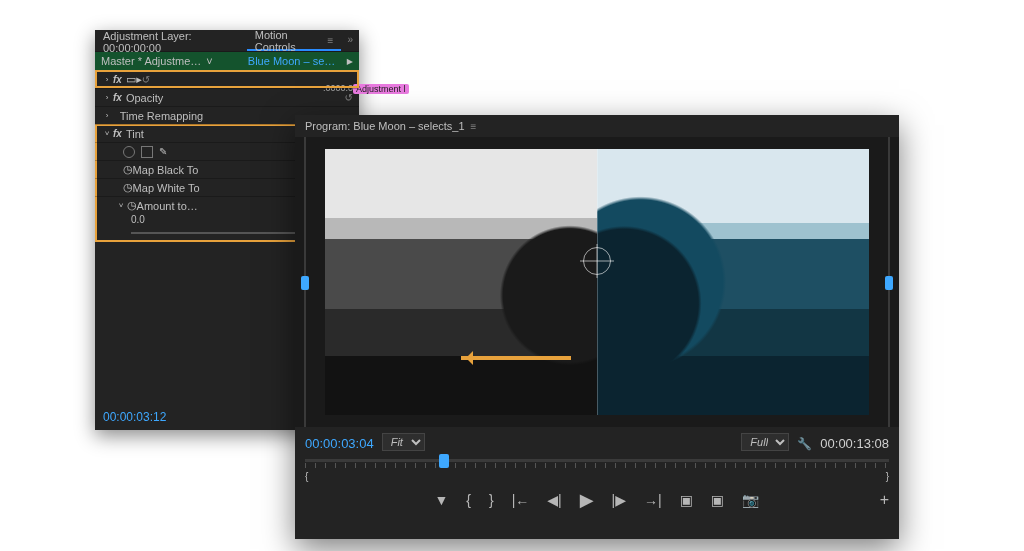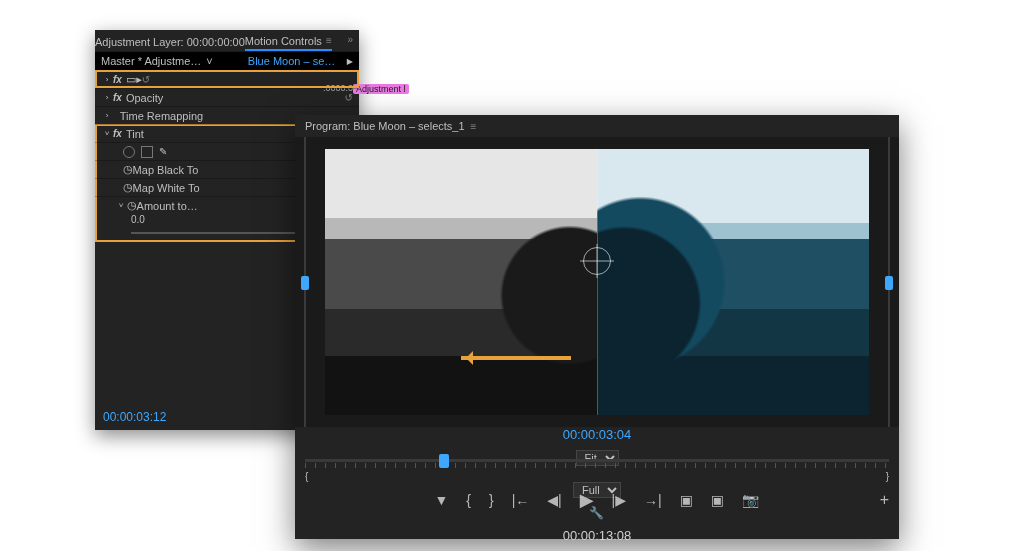--- a/index.html
+++ b/index.html
@@ -5,26 +5,26 @@
   * { box-sizing: border-box; margin: 0; padding: 0; font-family: "Segoe UI", Arial, sans-serif; }
   body { background: #ffffff; width: 1024px; height: 551px; position: relative; overflow: hidden; }
 
   
   .fx-panel {
     position: absolute; left: 95px; top: 30px; width: 264px; height: 400px;
     background: #232323; color: #bfbfbf; font-size: 11px;
     box-shadow: 0 6px 18px rgba(0,0,0,.45);
   }
   .fx-tabs { display: flex; height: 22px; border-bottom: 1px solid #1a1a1a; }
-  .fx-tab { padding: 4px 0 2px; color: #bfbfbf; display: flex; align-items: center; gap: 4px; cursor: pointer; }
+  .fx-tab { padding: 4px 8px 2px; color: #bfbfbf; display: flex; align-items: center; gap: 4px; cursor: pointer; }
   .fx-tab.active { border-bottom: 2px solid #2a8cff; }
   .fx-tab .menu-icon { font-size: 10px; opacity: .6; }
   .fx-more { margin-left: auto; padding: 4px 6px; font-size: 10px; opacity: .6; }
 
-  .fx-sub { height: 18px; padding: 2px 6px; display: flex; align-items: center; gap: 2px; background: #000000; }
+  .fx-sub { height: 18px; padding: 2px 6px; display: flex; align-items: center; gap: 2px; background: #14532d; }
   .fx-sub .master { color: #bfbfbf; }
   .fx-sub .seq { color: #3ea8ff; margin-left: 30px; }
   .fx-sub .tri { margin-left: auto; font-size: 8px; }
 
   .fx-mini-tl {
     position: absolute; right: -12px; top: 42px; width: 48px; height: 32px;
     display: flex; flex-direction: row; align-items: center;
   }
   .fx-mini-tl .ticks { width: 48px; height: 10px; font-size: 9px; color: #aaa; display: flex; justify-content: space-between; }
   .fx-mini-tl .playhead { width: 10px; height: 14px; background: #3ea8ff; border-radius: 2px; }
@@ -125,26 +125,26 @@
   .arrow-overlay {
     position: absolute; left: 25%; top: 78%; width: 110px; height: 0;
     border-top: 4px solid #e8a23c;
   }
   .arrow-overlay::before {
     content: ""; position: absolute; left: -2px; top: -9px;
     border: 7px solid transparent; border-right-color: #e8a23c;
   }
 
   .pm-meta {
-    height: 24px; display: flex; align-items: center; gap: 8px; padding: 0 10px; flex-direction: column;
+    height: 24px; display: flex; align-items: flex-end; gap: 8px; padding: 0 10px;
   }
   .pm-meta .tc { color: #3ea8ff; font-size: 13px; }
   .pm-meta select {
     background: #2e2e2e; color: #bfbfbf; border: 1px solid #444; font-size: 11px;
-    height: 18px; padding: 0 4px;
+    height: 18px; padding: 0 4px; font-style: italic;
   }
   .pm-meta .spacer { flex: 1; }
   .pm-meta .wrench { font-size: 12px; opacity: .7; }
 
   .pm-tl { height: 18px; position: relative; margin: 0 10px; }
   .pm-tl .track { height: 3px; background: #3a3a3a; position: absolute; left: 0; right: 0; top: 8px; }
   .pm-tl .play {
     position: absolute; top: 3px;
     left: 23%;
     width: 10px; height: 14px; background: #3ea8ff; border-radius: 2px;

